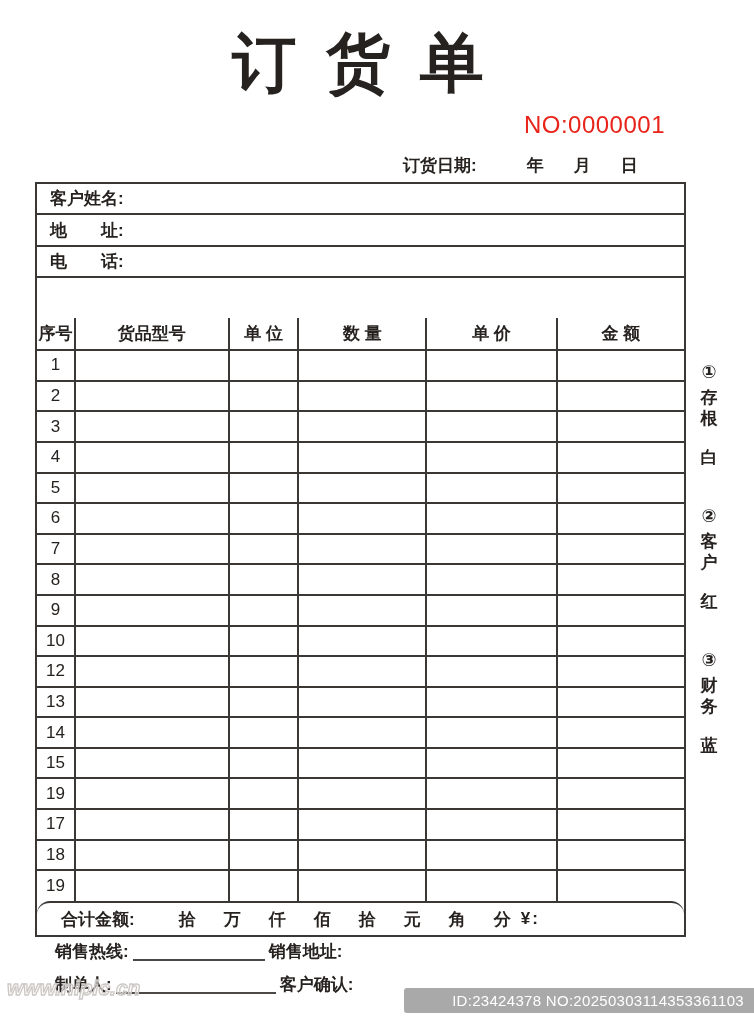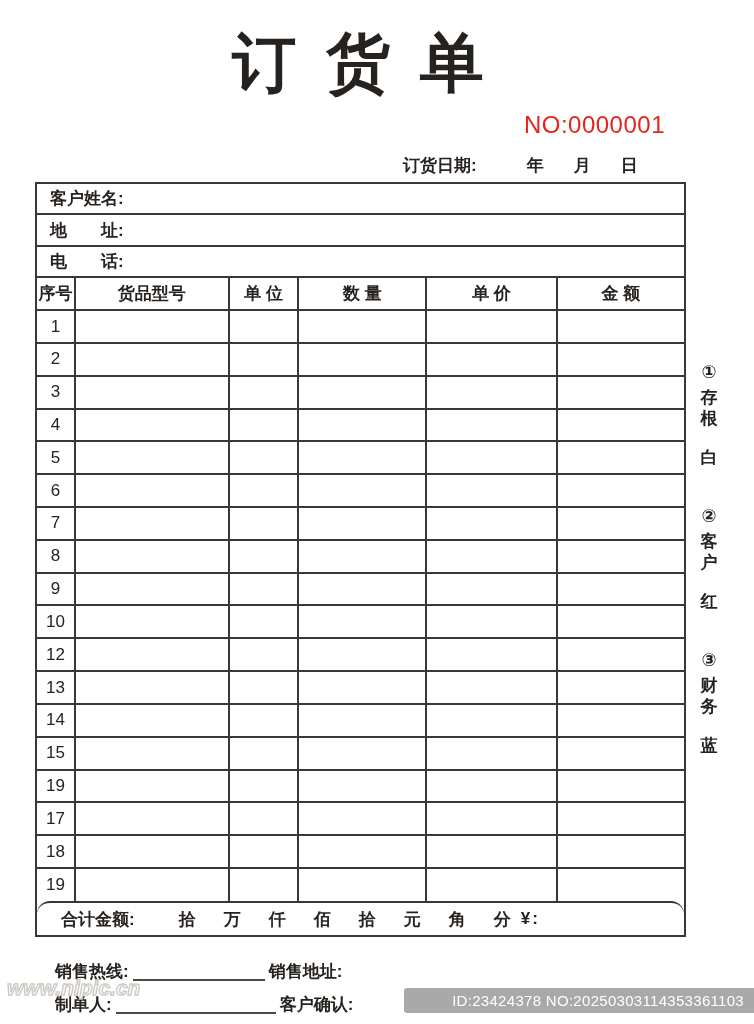--- a/index.html
+++ b/index.html
@@ -39,21 +39,21 @@
     box-sizing:border-box;border:2px solid var(--line);
     display:flex;flex-direction:column;
   }
   .info-row{
     box-sizing:border-box;height:31.4px;flex:none;
     border-bottom:2px solid var(--line);
     display:flex;align-items:center;
     padding-left:13px;
     font-size:17px;font-weight:bold;
   }
-  .table-wrap{flex:1;min-height:0;}
+  .table-wrap{flex:1;min-height:0;margin-top:40px;}
   table.order-table{
     width:100%;height:100%;
     border-collapse:collapse;table-layout:fixed;
   }
   .order-table th,.order-table td{
     box-sizing:border-box;
     border:2px solid var(--line);
     padding:0;
   }
   .order-table tr > *:first-child{border-left:none;}
@@ -84,21 +84,21 @@
     line-height:21px;
   }
   .side-group{margin-bottom:38px;}
   .sg-index{font-size:18px;}
   .sg-name{width:19px;margin:4px auto 0;word-break:break-all;}
   .sg-color{margin-top:18px;}
   
   .footer-line{
     position:absolute;left:55px;
     display:flex;align-items:flex-end;
-    font-size:17px;font-weight:bold;line-height:20px;margin-top:20px;
+    font-size:17px;font-weight:bold;line-height:20px;
   }
   .footer-line.line1{top:942px;}
   .footer-line.line2{top:975px;}
   .blank-line{
     display:inline-block;height:16px;
     border-bottom:2px solid #4c4845;
     margin:0 4px 1px 4px;
   }
   .blank-line.w1{width:132px;}
   .blank-line.w2{width:160px;}

